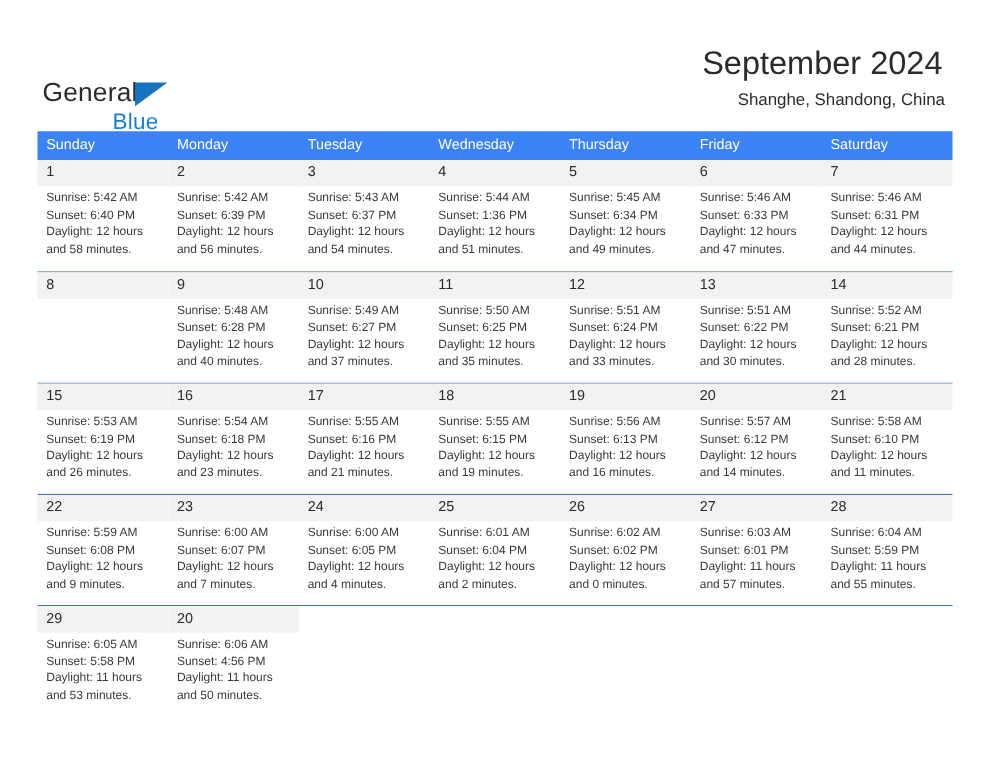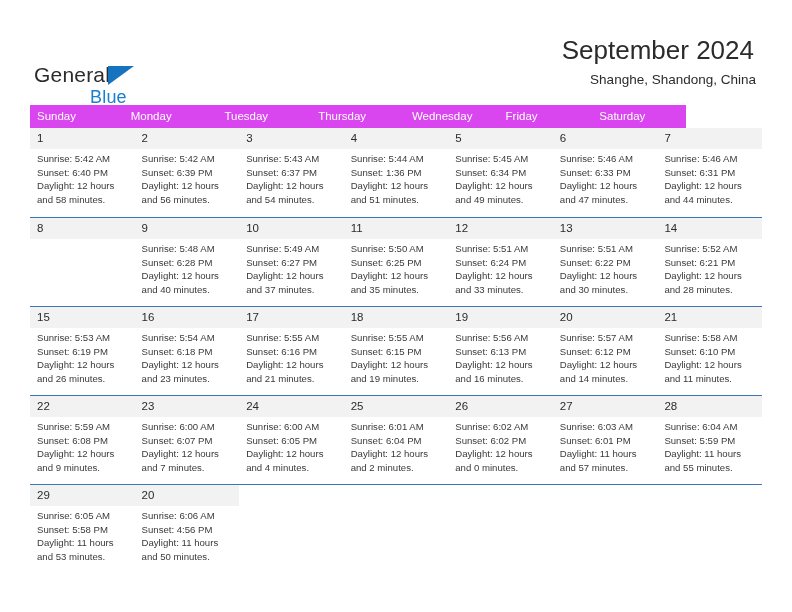--- a/index.html
+++ b/index.html
@@ -92,22 +92,22 @@
 
   
   .calendar {
     position: absolute;
     left: 30px;
     top: 105px;
     width: 732px;
   }
   .weekday-row {
     display: flex;
-    width: 656px;
-    background: #d946ef;
+    width: 732px;
+    background: #3b82f6;
   }
   .weekday-cell {
     width: 104.57px;
     box-sizing: border-box;
     padding: 4px 0 4px 7px;
     color: #ffffff;
     font-size: 11.5px;
     line-height: 15px;
     font-family: "Liberation Sans", sans-serif;
     white-space: nowrap;
@@ -180,22 +180,22 @@
       <p class="cal-subtitle">Shanghe, Shandong, China</p>
     </div>
 
   </div>
 
   <div class="calendar">
     <div class="weekday-row" id="weekday-row">
         <div class="weekday-cell">Sunday</div>
         <div class="weekday-cell">Monday</div>
         <div class="weekday-cell">Tuesday</div>
+        <div class="weekday-cell">Wednesday</div>
         <div class="weekday-cell">Thursday</div>
-        <div class="weekday-cell">Wednesday</div>
         <div class="weekday-cell">Friday</div>
         <div class="weekday-cell">Saturday</div>
       </div>
     <div id="weeks-container">
         <div class="week-row first">
           <div class="day-cell filled">
             <span class="day-number">1</span>
             <div class="day-info">
               <div>Sunrise: 5:42 AM</div>
               <div>Sunset: 6:40 PM</div>

